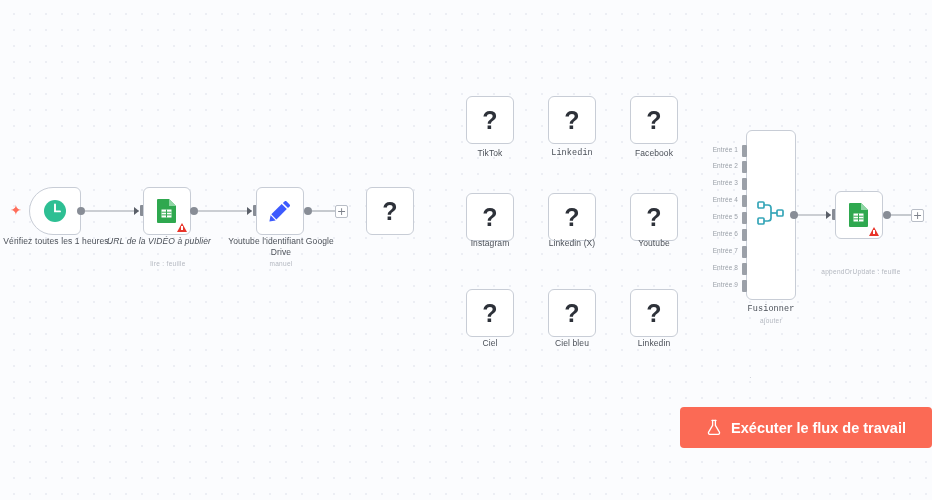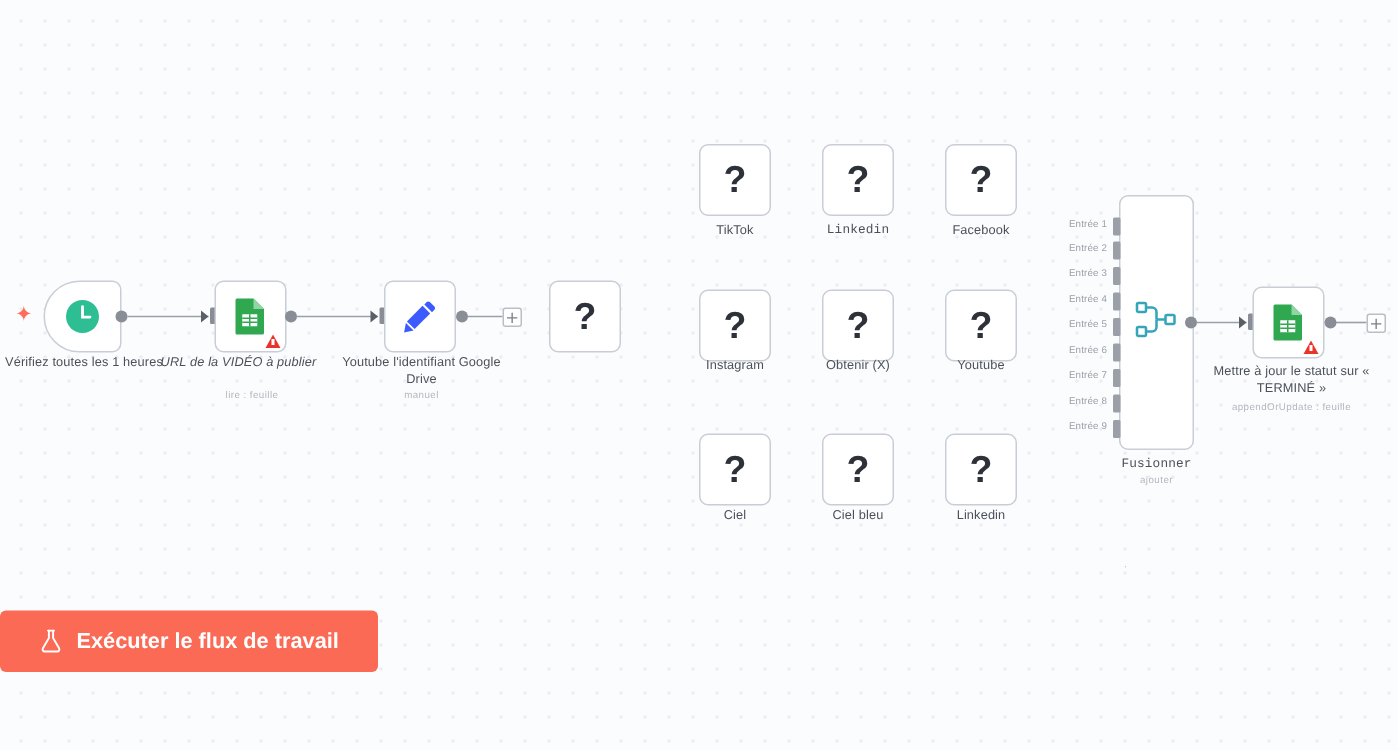--- a/index.html
+++ b/index.html
@@ -122,21 +122,21 @@
     position: absolute;
     left: -0.7px; top: 3px;
     width: 1.4px; height: 4px;
     background: #fff;
   }
 
   
   #runbar {
     position: absolute;
     left: 0; bottom: 52px; width: 932px;
-    display: flex; justify-content: flex-start;
+    display: flex; justify-content: flex-end;
   }
   #runbtn {
     background: #fb6a55;
     color: #ffffff;
     border: none;
     border-radius: 4px;
     height: 41px;
     padding: 0 26px;
     font-size: 14.5px;
     font-weight: 700;
@@ -241,21 +241,21 @@
   <div class="label" style="left:604px; top:148px; width:100px;">Facebook</div>
 
   <div class="node" style="left:466px; top:193px;">
     <span class="qmark">?</span>
   </div>
   <div class="label" style="left:440px; top:238px; width:100px;">Instagram</div>
 
   <div class="node" style="left:548px; top:193px;">
     <span class="qmark">?</span>
   </div>
-  <div class="label" style="left:522px; top:238px; width:100px;">Obtenir (X)</div>
+  <div class="label" style="left:522px; top:238px; width:100px;">Linkedin (X)</div>
 
   <div class="node" style="left:630px; top:193px;">
     <span class="qmark">?</span>
   </div>
   <div class="label" style="left:604px; top:238px; width:100px;">Youtube</div>
 
   <div class="node" style="left:466px; top:289px;">
     <span class="qmark">?</span>
   </div>
   <div class="label" style="left:440px; top:338px; width:100px;">Ciel</div>
@@ -330,21 +330,20 @@
           <line x1="6.5" y1="14.2" x2="16.5" y2="14.2"></line>
           <line x1="6.5" y1="16.9" x2="16.5" y2="16.9"></line>
           <line x1="11.5" y1="11.5" x2="11.5" y2="19.5"></line>
         </g>
       </svg>
     </span>
     <span class="warn"></span>
   </div>
   <div class="outdot" style="left:883px; top:211px;"></div>
   <div class="plusbtn" style="left:911px; top:209px;">+</div>
-  <div class="label" style="left:799px; top:242px; width:124px;">Mettre à jour le statut sur « TERMINÉ »</div>
   <div class="sublabel" style="left:799px; top:268px; width:124px;">appendOrUpdate : feuille</div>
 
   <div class="tickmark" style="left:749px; top:373px;">·</div>
 
   <div id="runbar">
     <button id="runbtn">
       <span>
         <svg width="16" height="17" viewBox="0 0 16 17">
           <g stroke="#ffffff" stroke-width="1.3" fill="none" stroke-linejoin="round" stroke-linecap="round">
             <path d="M6 1.4h4"></path>

